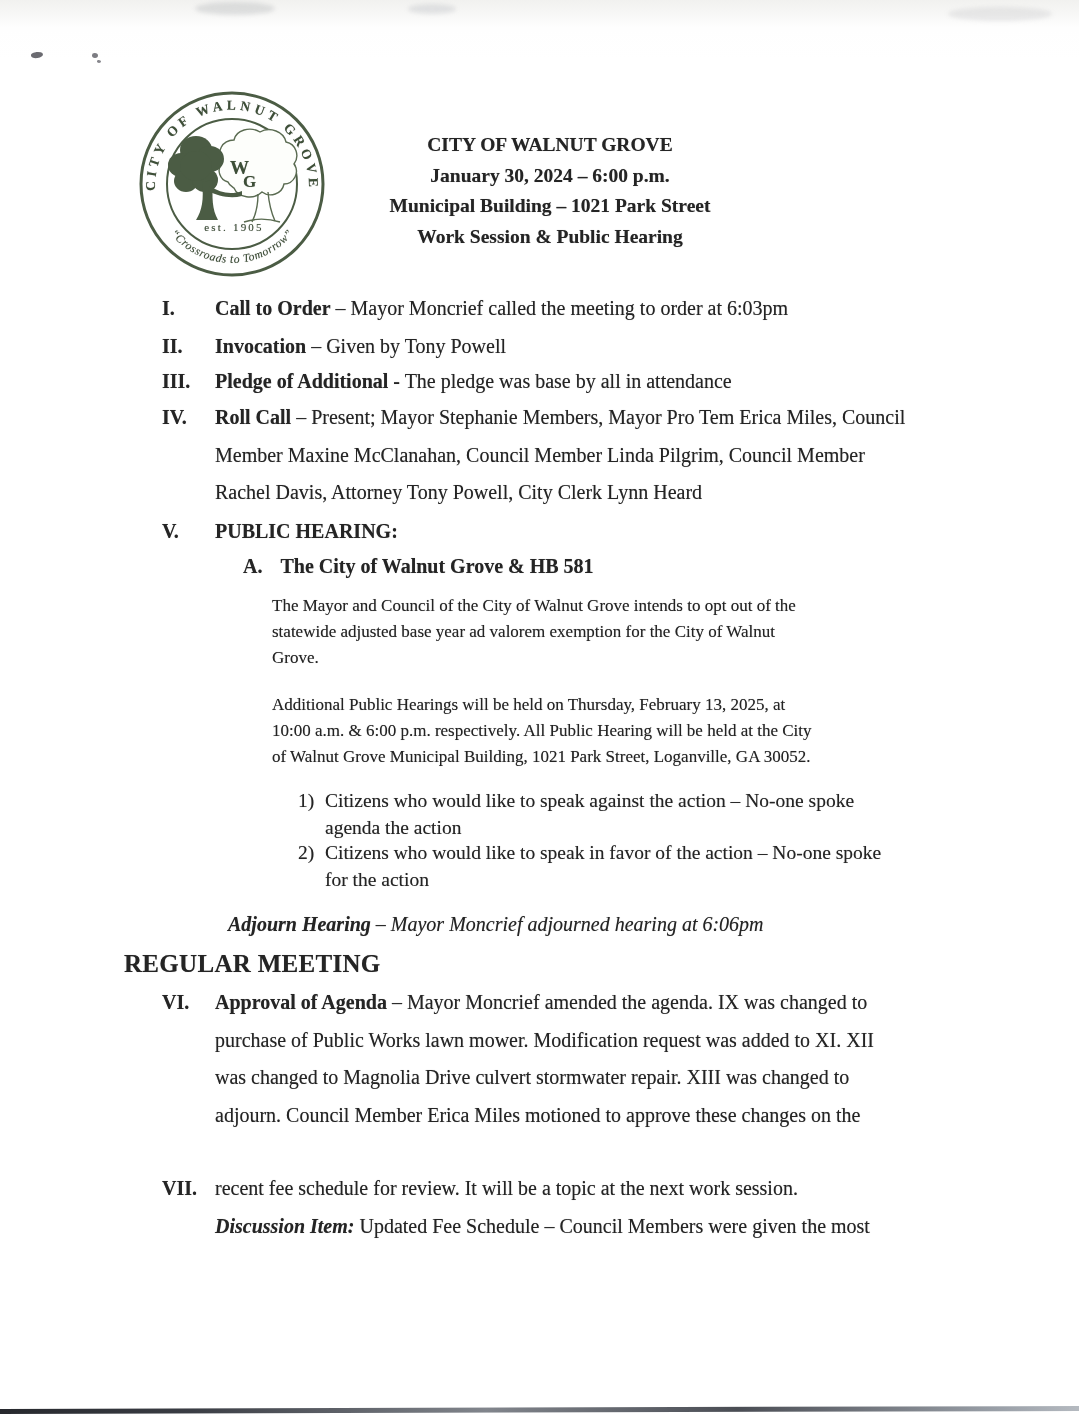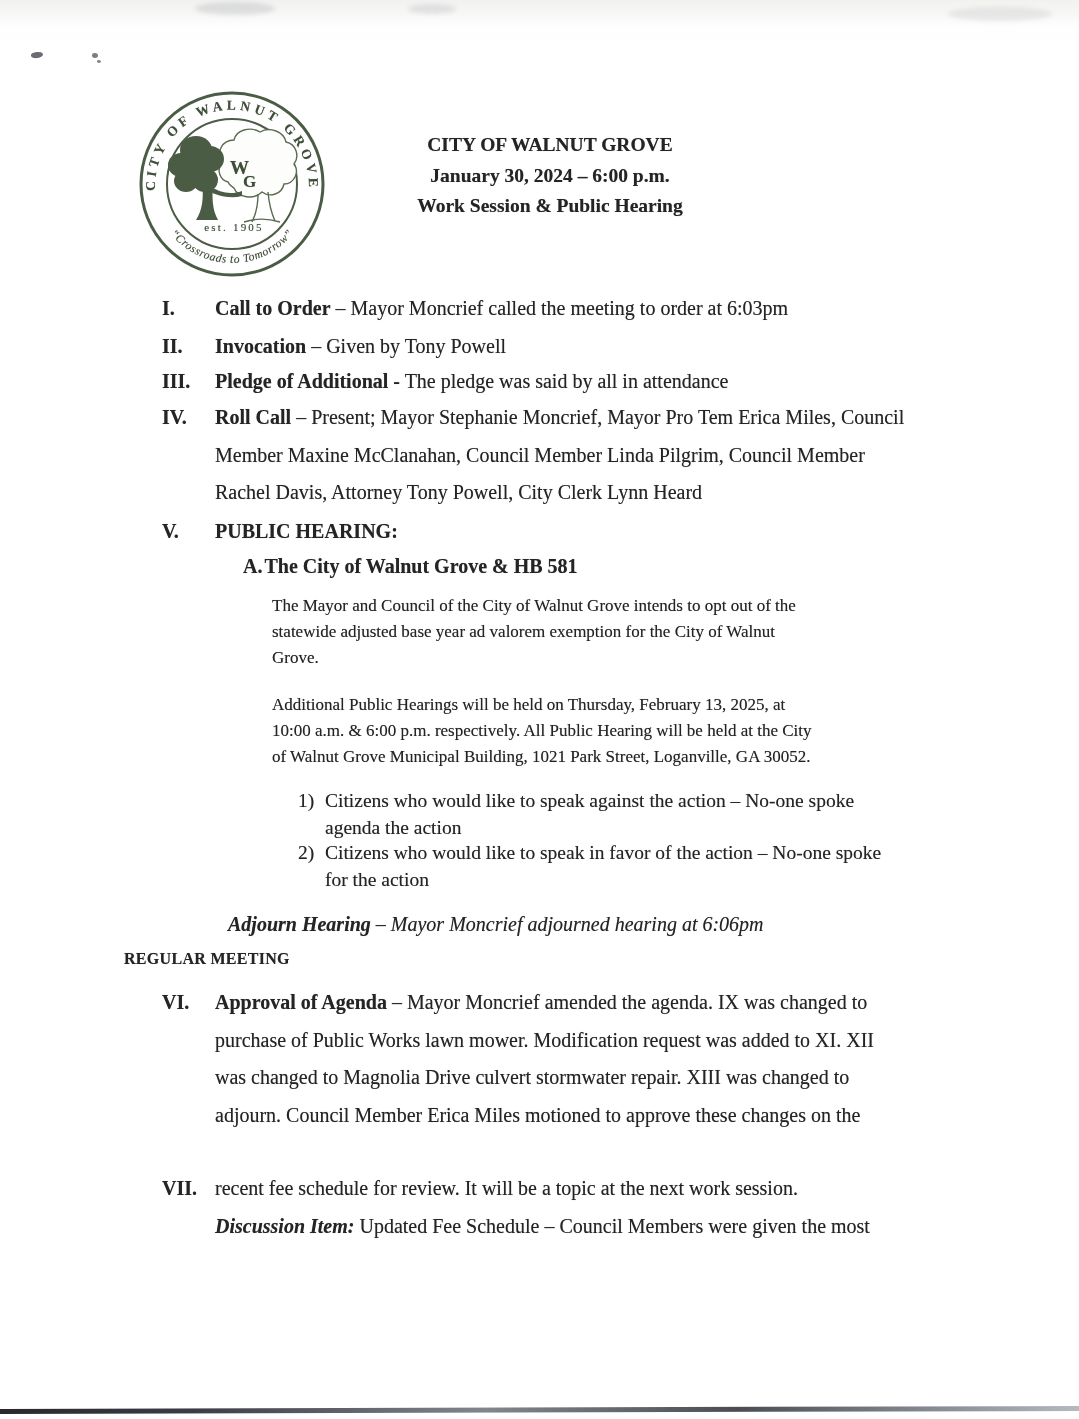--- a/index.html
+++ b/index.html
@@ -42,27 +42,27 @@
   .title-block{
     position:absolute;left:275px;top:130px;width:550px;
     text-align:center;font-weight:bold;font-size:19.5px;line-height:30.7px;white-space:nowrap;
   }
   
   .ritem{position:absolute;left:162px;font-size:20px;line-height:26px;}
   .ritem .inum{position:absolute;left:0;top:0;font-weight:bold;}
   .ritem .ibody{margin-left:53px;white-space:nowrap;}
   .lh-wide{line-height:37.5px;}
   .sub-heading{position:absolute;left:243px;font-size:20px;font-weight:bold;white-space:nowrap;}
-  .sub-heading .stitle{margin-left:2px;}
+  .sub-heading .stitle{margin-left:18px;}
   .para{position:absolute;left:272px;font-size:17px;line-height:26px;white-space:nowrap;}
   .speaker{position:absolute;left:298px;font-size:19.5px;line-height:26.5px;}
   .speaker .snum{position:absolute;left:0;top:0;}
   .speaker .stext{margin-left:27px;white-space:nowrap;}
   .adjourn{position:absolute;left:228px;font-size:20px;white-space:nowrap;font-style:italic;}
-  .section-heading{position:absolute;left:124px;font-size:16px;font-weight:bold;white-space:nowrap;letter-spacing:.3px;}
+  .section-heading{position:absolute;left:124px;font-size:25px;font-weight:bold;white-space:nowrap;letter-spacing:.3px;}
   .bi{font-weight:bold;font-style:italic;}
 </style>
 </head>
 <body>
 
 <div class="page">
 
   <div class="wisp w1"></div>
   <div class="wisp w2"></div>
   <div class="wisp w3"></div>
@@ -99,42 +99,43 @@
     <g fill="#3d4f37">
       <text class="mw" x="92" y="84">W</text>
       <text class="mg" x="105" y="97">G</text>
     </g>
     <text class="est" x="96" y="141" fill="#3d4f37">est. 1905</text>
   </svg>
 
   <div class="title-block">
     <div>CITY OF WALNUT GROVE</div>
     <div>January 30, 2024 – 6:00 p.m.</div>
+    <div>Municipal Building – 1021 Park Street</div>
     <div>Work Session &amp; Public Hearing</div>
   </div>
 
   <div class="ritem" style="top:295px">
     <span class="inum">I.</span>
     <div class="ibody"><b>Call to Order</b><span> – Mayor Moncrief called the meeting to order at 6:03pm</span></div>
   </div>
 
   <div class="ritem" style="top:333px">
     <span class="inum">II.</span>
     <div class="ibody"><b>Invocation</b><span> – Given by Tony Powell</span></div>
   </div>
 
   <div class="ritem" style="top:368px">
     <span class="inum">III.</span>
-    <div class="ibody"><b>Pledge of Additional -</b><span> The pledge was said by all in attendance</span></div>
+    <div class="ibody"><b>Pledge of Additional -</b><span> The pledge was base by all in attendance</span></div>
   </div>
 
   <div class="ritem lh-wide" style="top:399px">
     <span class="inum">IV.</span>
     <div class="ibody">
-      <div><b>Roll Call</b><span> – Present; Mayor Stephanie Moncrief, Mayor Pro Tem Erica Miles, Council</span></div>
+      <div><b>Roll Call</b><span> – Present; Mayor Stephanie Members, Mayor Pro Tem Erica Miles, Council</span></div>
       <div>Member Maxine McClanahan, Council Member Linda Pilgrim, Council Member</div>
       <div>Rachel Davis, Attorney Tony Powell, City Clerk Lynn Heard</div>
     </div>
   </div>
 
   <div class="ritem" style="top:518px">
     <span class="inum">V.</span>
     <div class="ibody"><b>PUBLIC HEARING:</b></div>
   </div>
 

